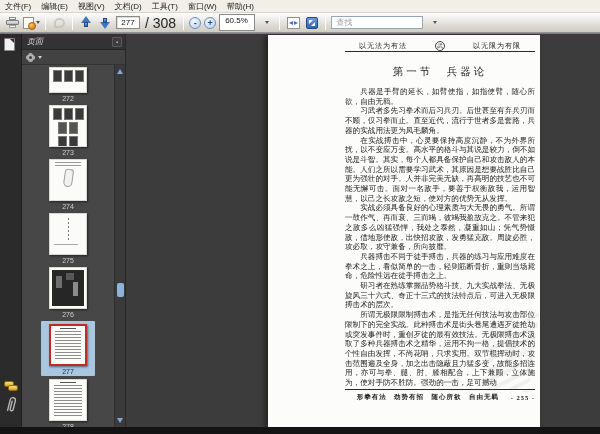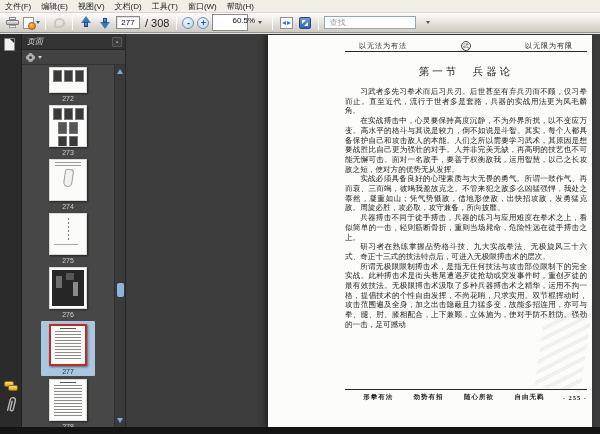--- a/index.html
+++ b/index.html
@@ -1,18 +1,18 @@
 <!DOCTYPE html>
 <html><head>
 <meta charset="utf-8">
 <style>
   * { box-sizing: border-box; margin: 0; padding: 0; }
   html,body { width:600px; height:434px; overflow:hidden;
     font-family:"Liberation Sans","DejaVu Sans",sans-serif; }
-  .app { width:600px; height:434px; position:relative; background:#e5e5e5; }
+  .app { width:600px; height:434px; position:relative; background:#3b82f6; }
 
   
   .menubar { height:13px; background:#f1efe8; border-bottom:1px solid #d8d5cc;
     display:flex; align-items:center; gap:10px; padding:0 5px; font-size:8px; color:#1a1a1a; }
   .menubar span { cursor:default; }
 
   
   .toolbar { height:20px; background:linear-gradient(#fefefe,#dcd9d2 70%,#cfccc4);
     border-bottom:1px solid #96938c; display:flex; align-items:center; gap:3px; padding:0 4px; }
   .tsep { width:1px; height:14px; background:#b4b1a9; border-right:1px solid #fbfbf9; margin:0 2px; }
@@ -28,26 +28,26 @@
   .prevview { width:11px; height:10px; border:2px solid #c3c1bc; border-radius:50% 50% 50% 0; opacity:.8; }
   .navarrow { position:relative; width:13px; height:13px; }
   .navarrow .tri { position:absolute; left:1px; width:0; height:0; border-left:5.5px solid transparent; border-right:5.5px solid transparent; }
   .navarrow .stem { position:absolute; left:4.5px; width:4px; height:5px; background:linear-gradient(#7fa8d9,#2f66b0); border:1px solid #1d4a86; }
   .nav-up .tri { top:0; border-bottom:7px solid #3f76c0; }
   .nav-up .stem { top:6px; }
   .nav-down .tri { bottom:0; border-top:7px solid #3f76c0; }
   .nav-down .stem { bottom:6px; }
   .numbox { width:24px; height:13px; background:#fff; border:1px solid #8a8a8a; box-shadow:inset 1px 1px 1px #ddd;
     font-size:8px; text-align:center; color:#111; line-height:11px; }
-  .pagetotal { font-size:11px; color:#222; margin:0 2px; white-space:nowrap;text-align:center; }
+  .pagetotal { font-size:14px; color:#222; margin:0 2px; white-space:nowrap;text-align:center; }
   .roundbtn { width:12px; height:12px; border-radius:50%; border:1px solid #6b8fbe;
     background:radial-gradient(circle at 35% 30%, #f2f7ff, #b9d0ea); color:#1c4f8f;
     font-size:9px; font-weight:bold; line-height:10px; text-align:center; }
   .zoombox { width:36px; height:17px; background:#fff; border:1px solid #8a8a8a; font-size:8px; color:#111;
-    line-height:11px; padding-left:19px; }
+    line-height:11px; padding-left:5px; }
   .fitwidth { position:relative; width:13px; height:12px; background:#fdfdfd; border:1px solid #8f8f8f; }
   .fitwidth .l { position:absolute; left:1px; top:3.5px; width:0; height:0; border-top:2.5px solid transparent; border-bottom:2.5px solid transparent; border-right:4px solid #3f76c0; }
   .fitwidth .r { position:absolute; right:1px; top:3.5px; width:0; height:0; border-top:2.5px solid transparent; border-bottom:2.5px solid transparent; border-left:4px solid #3f76c0; }
   .fullscr { position:relative; width:12px; height:12px; border-radius:2px; background:linear-gradient(#6f9bd4,#2f66b0); border:1px solid #1d4a86; }
   .fullscr i { position:absolute; width:0; height:0; }
   .fullscr .tl { left:2px; top:2px; border-right:4px solid transparent; border-top:4px solid #fff; }
   .fullscr .br { right:2px; bottom:2px; border-left:4px solid transparent; border-bottom:4px solid #fff; }
   .searchbox { width:92px; height:13px; background:#fff; border:1px solid #93a7b8; font-size:8px; color:#999;
     line-height:11px; padding-left:4px; }
 
@@ -101,21 +101,21 @@
 
   
   .sscroll { width:11px; background:#3a3a3a; border-left:1px solid #2e2e2e; position:relative; }
   .s-arrow { position:absolute; left:2px; width:0; height:0; border-left:3.5px solid transparent; border-right:3.5px solid transparent; }
   .s-up { top:4px; border-bottom:5px solid #7ea7d8; }
   .s-down { bottom:4px; border-top:5px solid #7ea7d8; }
   .s-thumb { position:absolute; left:2px; top:218px; width:7px; height:14px; background:#8fb4da; border-radius:2px; }
 
   
   .docarea { flex:1; position:relative; background:#3c3c3c; overflow:hidden; }
-  .page { position:absolute; left:142px; top:1px; width:324px; height:393px; background:#fcfcfa;
+  .page { position:absolute; left:142px; top:1px; width:272px; height:393px; background:#fcfcfa;
     box-shadow:-3px 0 6px rgba(0,0,0,.45); color:#1c1c1c; font-family:"Liberation Serif","DejaVu Serif",serif; }
   .page-head { position:absolute; left:77px; right:5px; top:5px; height:12px; border-bottom:1px solid #2a2a2a;
     display:flex; align-items:center; justify-content:space-between; font-size:7px; letter-spacing:1px; padding:0 14px; }
   .emblem { width:10px; height:10px; border:1px solid #444; border-radius:50%; font-size:6px; line-height:9px;
     text-align:center; letter-spacing:0; color:#333; }
   .sec-title { position:absolute; left:77px; right:5px; top:30px; text-align:center; font-size:10.5px;
     font-weight:normal; letter-spacing:3px; }
   .page-body { position:absolute; left:77px; right:5px; top:52px; bottom:42px; overflow:hidden;
     font-size:7.6px; line-height:9.7px; text-align:justify; }
   .page-body p { text-indent:2em; }
@@ -302,20 +302,21 @@
 
     <div class="docarea">
       <div class="page">
         <div class="page-head">
           <span>以无法为有法</span>
           <span class="emblem">武</span>
           <span>以无限为有限</span>
         </div>
         <div class="sec-title">第一节　兵器论</div>
         <div class="page-body" id="pagebody">
+            <p>兵器是手臂的延长，如臂使指，如指使臂，随心所欲，自由无羁。</p>
             <p>习武者多先习拳术而后习兵刃。后世甚至有弃兵刃而不顾，仅习拳而止。直至近代，流行于世者多是套路，兵器的实战用法更为凤毛麟角。</p>
             <p>在实战搏击中，心灵要保持高度沉静，不为外界所扰，以不变应万变。高水平的格斗与其说是较力，倒不如说是斗智。其实，每个人都具备保护自己和攻击敌人的本能。人们之所以需要学习武术，其原因是想要战胜比自己更为强壮的对手。人并非完美无缺，再高明的技艺也不可能无懈可击。面对一名敌手，要善于权衡敌我，运用智慧，以己之长攻敌之短，使对方的优势无从发挥。</p>
             <p>实战必须具备良好的心理素质与大无畏的勇气。所谓一鼓作气、再而衰、三而竭，彼竭我盈故克之。不管来犯之敌多么凶猛强悍，我处之泰然，凝重如山；凭气势慑敌，借地形使敌，出快招攻敌，发勇猛克敌。周旋必胜，攻必取，攻守兼备，所向披靡。</p>
             <p>兵器搏击不同于徒手搏击，兵器的练习与应用难度在拳术之上，看似简单的一击，轻则筋断骨折，重则当场毙命，危险性远在徒手搏击之上。</p>
             <p>研习者在熟练掌握品势格斗技、九大实战拳法、无极旋风三十六式、奇正十三式的技法特点后，可进入无极限搏击术的层次。</p>
             <p>所谓无极限限制搏击术，是指无任何技法与攻击部位限制下的完全实战。此种搏击术是街头巷尾遭遇歹徒抢劫或突发事件时，重创歹徒的最有效技法。无极限搏击术汲取了多种兵器搏击术之精华，运用不拘一格，提倡技术的个性自由发挥，不尚花哨，只求实用。双节棍挥动时，攻击范围遍及全身，加之出击隐蔽且力猛多变，故能多招连用，亦可与拳、腿、肘、膝相配合，上下兼顾，立体施为，使对手防不胜防。强劲的一击，足可撼动</p>
           </div>
         <div class="page-foot">
           <div class="phrases" id="footphrases">
               <span>形拳有法</span>

